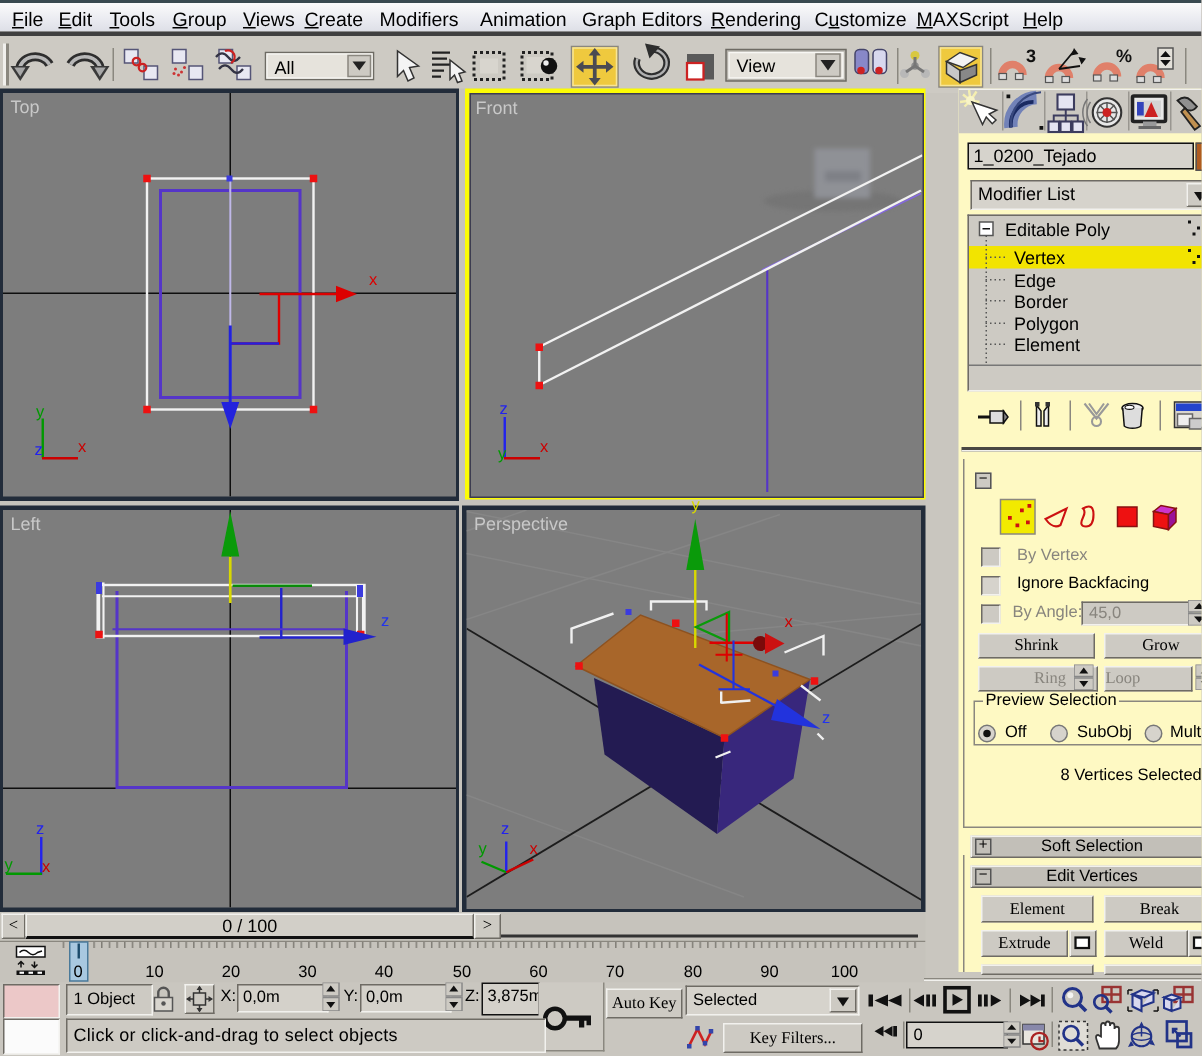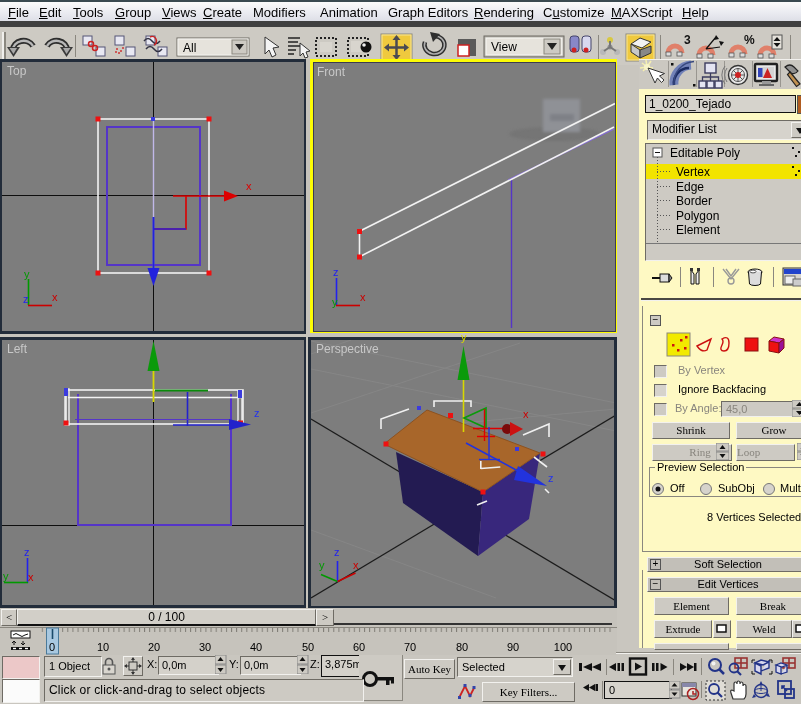--- a/index.html
+++ b/index.html
@@ -27,21 +27,21 @@
   <span class="abs" style="left:253px;top:3px">Modifiers</span>
   <span class="abs" style="left:320px;top:3px">Animation</span>
   <span class="abs" style="left:388px;top:3px">Graph Editors</span>
   <span class="abs" style="left:474px;top:3px"><u>R</u>endering</span>
   <span class="abs" style="left:543px;top:3px">C<u>u</u>stomize</span>
   <span class="abs" style="left:611px;top:3px"><u>M</u>AXScript</span>
   <span class="abs" style="left:682px;top:3px"><u>H</u>elp</span>
 </div>
 
 <div class="abs" id="toolbar" style="left:0;top:21px;width:801px;height:38px;
-     background:#cdcac3;border-top:6px solid #404040;">
+     background:#cdcac3;border-top:3px solid #404040;">
 <svg width="801" height="38" style="position:absolute;left:0;top:0">
 
   <rect x="2" y="5" width="2" height="28" fill="#f0efec"></rect>
       <rect x="4" y="5" width="2" height="28" fill="#8a877f"></rect>
 
   <path d="M13 23 a10.5 9 0 0 1 20 -4" fill="none" stroke="#2e2e2e" stroke-width="6"></path>
   <path d="M13 23 a10.5 9 0 0 1 20 -4" fill="none" stroke="#b8b8b8" stroke-width="2.4"></path>
   <path d="M7 20 L20 20 L13.5 30 Z" fill="#3a3a3a"></path>
   <path d="M9.5 21 L17 21 L13.5 27 Z" fill="#a8a8a8"></path>
 

